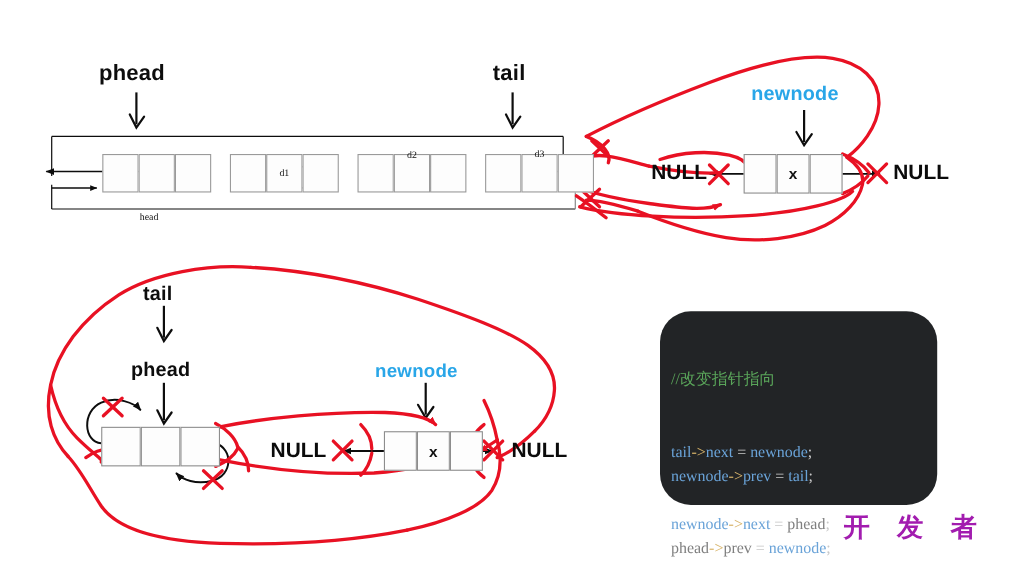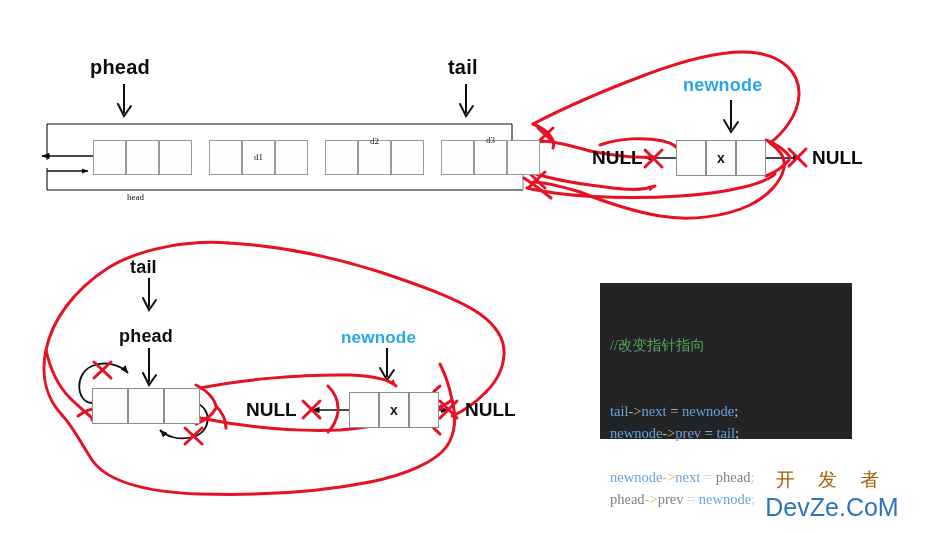--- a/index.html
+++ b/index.html
@@ -19,36 +19,37 @@
   
   .cell{position:absolute;box-sizing:border-box;border:1px solid #9a9a9a;background:#fdfdfd;}
   .cellbig{border:1px solid #8d8d8d;}
   .cellTxt{position:absolute;font-family:"Liberation Serif",serif;font-size:9px;color:#111;
            text-align:center;}
   .cellX{position:absolute;font-family:"Liberation Sans",sans-serif;font-weight:bold;
          font-size:14px;color:#111;text-align:center;}
 
   
   #code{
-    position:absolute;left:600px;top:283px;width:252px;height:156px;
+    position:absolute;left:600px;top:283px;width:252px;height:176px;
     background:#222426;box-sizing:border-box;padding:7px 10px 0 10px;
     font-family:"Liberation Serif",serif;font-size:14.5px;line-height:22px;
     white-space:pre;
+    border-radius:28px;
   }
   #code .c-comment{color:#5aa55a;}
   #code .c-id-blue{color:#6aa3d8;}
   #code .c-id-grey{color:#7f7f7f;}
   #code .c-arrow{color:#d8b46a;}
   #code .c-op{color:#c8c8c8;}
   #code .c-semi{color:#c8c8c8;}
 
   
   #wm{position:absolute;left:744px;top:466px;width:176px;text-align:center;}
-  #wm .wm1{font-family:"Liberation Sans",sans-serif;font-size:19px;color:#a16207;
-           letter-spacing:9px;line-height:28px;font-weight:400;}
+  #wm .wm1{font-family:"Liberation Sans",sans-serif;font-size:24px;color:#a21caf;
+           letter-spacing:9px;line-height:28px;font-weight:700;}
   #wm .wm2{font-family:"Liberation Sans",sans-serif;font-size:25px;color:#2f74b8;
            line-height:27px;letter-spacing:0px;}
 </style>
 </head>
 <body>
 
 <div id="stage">
 
   <svg class="layer" id="black-layer">
     <defs>
@@ -256,16 +257,15 @@
   <div class="nullw" style="left:246px;top:399px;">NULL</div>
   <div class="nullw" style="left:465px;top:399px;">NULL</div>
 
   <div id="code">
     <div><span class="c-comment">//改变指针指向</span></div>
     <div id="code-lines"><div><span class="c-id-blue">tail</span><span class="c-arrow">-&gt;</span><span class="c-id-blue">next</span><span class="c-op"> = </span><span class="c-id-blue">newnode</span><span class="c-semi">;</span></div><div><span class="c-id-blue">newnode</span><span class="c-arrow">-&gt;</span><span class="c-id-blue">prev</span><span class="c-op"> = </span><span class="c-id-blue">tail</span><span class="c-semi">;</span></div><div>&nbsp;</div><div><span class="c-id-blue">newnode</span><span class="c-arrow">-&gt;</span><span class="c-id-blue">next</span><span class="c-op"> = </span><span class="c-id-grey">phead</span><span class="c-semi">;</span></div><div><span class="c-id-grey">phead</span><span class="c-arrow">-&gt;</span><span class="c-id-grey">prev</span><span class="c-op"> = </span><span class="c-id-blue">newnode</span><span class="c-semi">;</span></div></div>
   </div>
 
   <div id="wm">
     <div class="wm1">开 发 者</div>
-    <div class="wm2">DevZe.CoM</div>
   </div>
 
 </div>
 
 </body></html>

